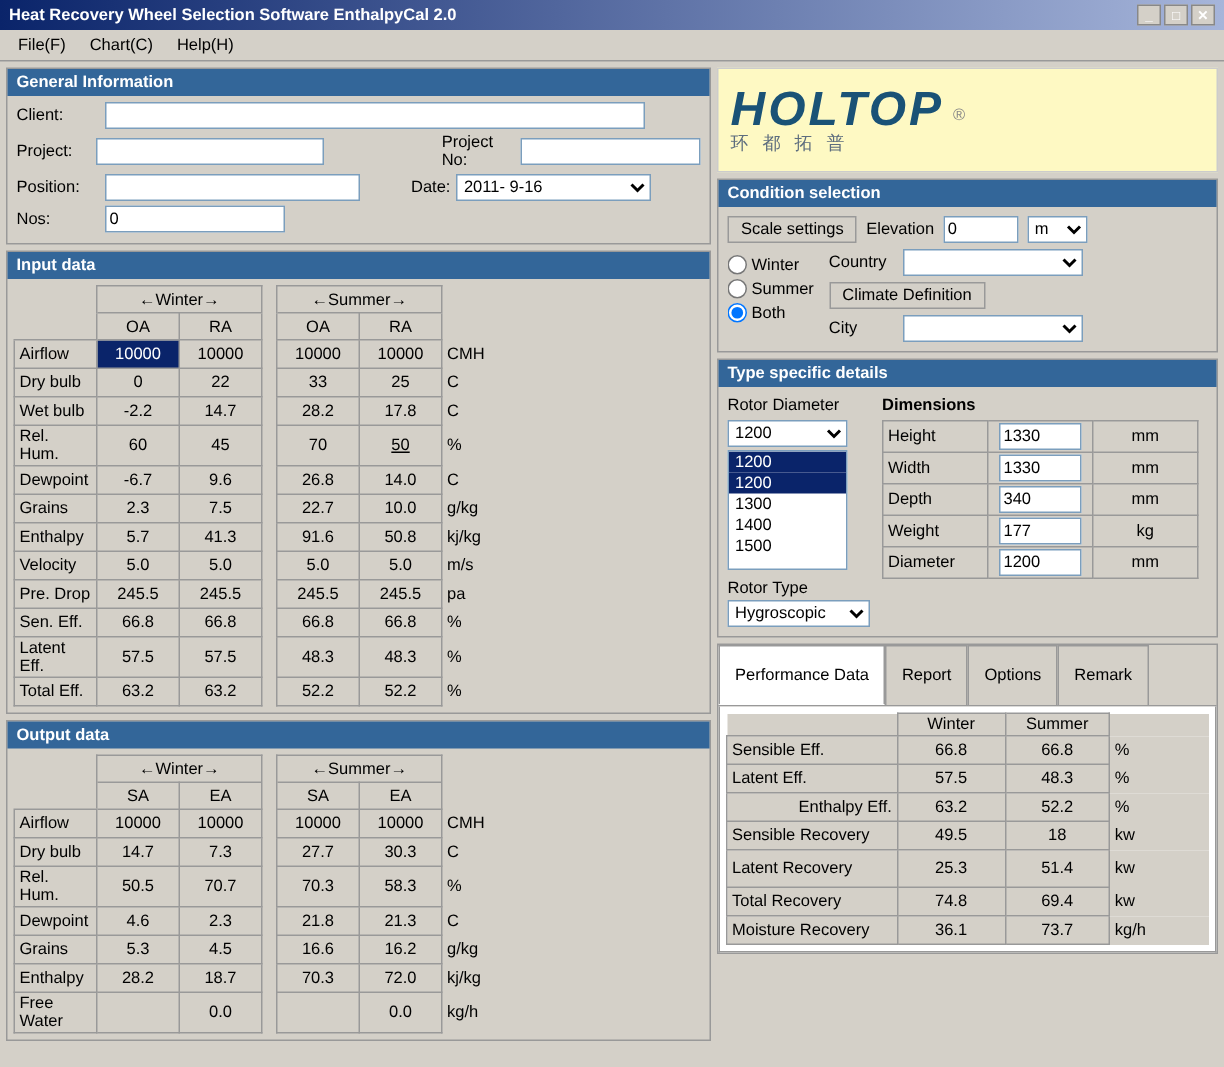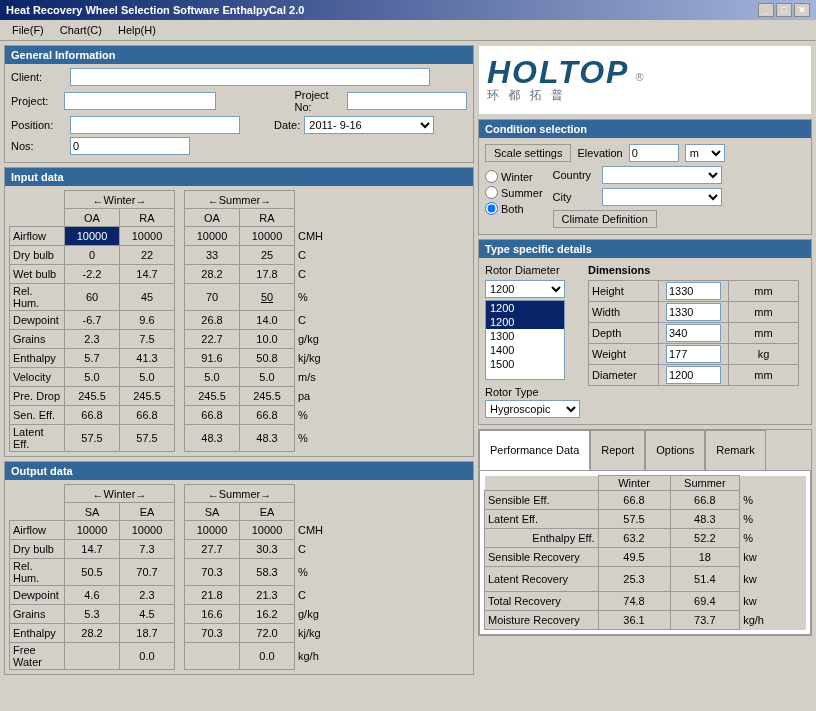--- a/index.html
+++ b/index.html
@@ -88,21 +88,21 @@
     }
     
     
     .input-data-content { padding: 4px; }
     .data-table td { width: 55px; height: 18px; }
     .row-label { text-align: left !important; width: 65px; background: #d4d0c8 !important; }
     .unit-cell { border: none !important; background: #d4d0c8 !important; width: 35px; text-align: left; }
     
     
     .logo-area {
-      background: #ffffff;
+      background: #fef9c3;
       padding: 8px;
       display: flex;
       flex-direction: column;
       align-items: flex-start;
       border: 1px solid #ccc;
       min-height: 70px;
     }
     
     
     .condition-content { padding: 6px; }
@@ -358,20 +358,31 @@
   </tr>
               <tr>
     <td class="row-label">Latent Eff.</td>
     <td style="padding:0;">
       <input type="text" value="57.5" style="width: 52px; border: none; background: transparent; text-align: center; color: black; font-size: 11px;">
     </td>
     <td style="padding:0;"><input type="text" value="57.5" style="width: 52px; border: none; background: transparent; text-align: center; font-size: 11px;"></td>
     <td style="border:none; width:10px;"></td>
     <td style="padding:0;"><input type="text" value="48.3" style="width: 52px; border: none; background: transparent; text-align: center; font-size: 11px;"></td>
     <td style="padding:0;"><input type="text" value="48.3" style="width: 52px; border: none; background: transparent; text-align: center; font-size: 11px;"></td>
+    <td class="unit-cell">%</td>
+  </tr>
+              <tr>
+    <td class="row-label">Total Eff.</td>
+    <td style="padding:0;">
+      <input type="text" value="63.2" style="width: 52px; border: none; background: transparent; text-align: center; color: black; font-size: 11px;">
+    </td>
+    <td style="padding:0;"><input type="text" value="63.2" style="width: 52px; border: none; background: transparent; text-align: center; font-size: 11px;"></td>
+    <td style="border:none; width:10px;"></td>
+    <td style="padding:0;"><input type="text" value="52.2" style="width: 52px; border: none; background: transparent; text-align: center; font-size: 11px;"></td>
+    <td style="padding:0;"><input type="text" value="52.2" style="width: 52px; border: none; background: transparent; text-align: center; font-size: 11px;"></td>
     <td class="unit-cell">%</td>
   </tr>
             </tbody>
         </table>
       </div>
     </div>
 
     <div class="section-box">
       <div class="section-header">
         <span>Output data</span>
@@ -503,26 +514,26 @@
             <div class="radio-item">
               <input type="radio" name="season" value="both" checked="" style="">
               <span>Both</span>
             </div>
           </div>
           <div style="display:flex; flex-direction:column; gap:4px;">
             <div style="display:flex; align-items:center; gap:4px;">
               <span style="width:45px;">Country</span>
               <select style="width:120px;"><option></option></select>
             </div>
+            <div>
+              <button>Climate Definition</button>
+            </div>
             <div style="display:flex; align-items:center; gap:4px;">
               <span style="width:45px;">City</span>
               <select style="width:120px;"><option></option></select>
-            </div>
-            <div>
-              <button>Climate Definition</button>
             </div>
           </div>
         </div>
       </div>
     </div>
 
     <div class="section-box">
       <div class="section-header">
         <span>Type specific details</span>
       </div>

